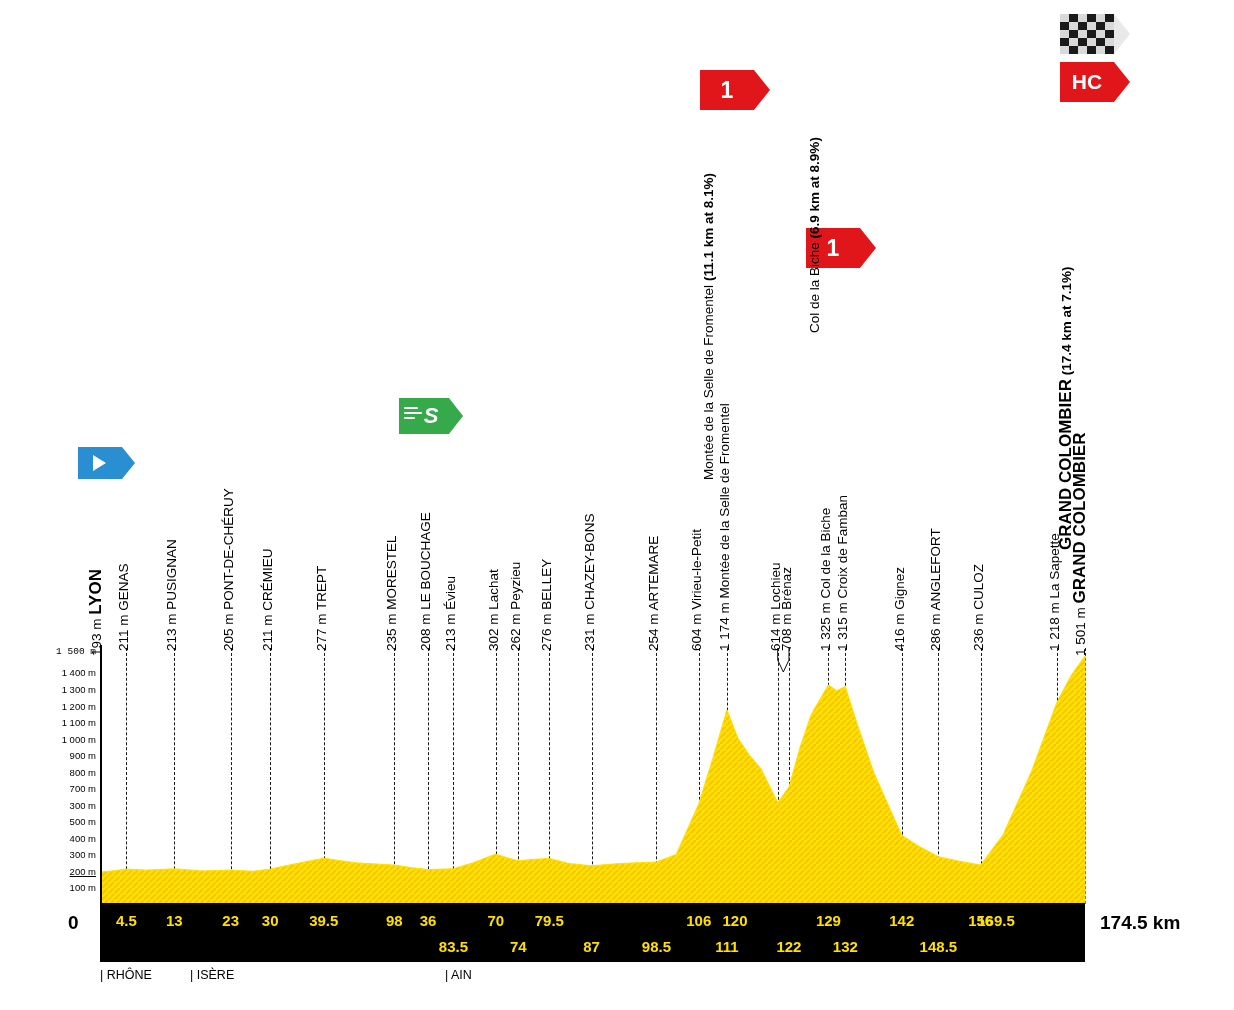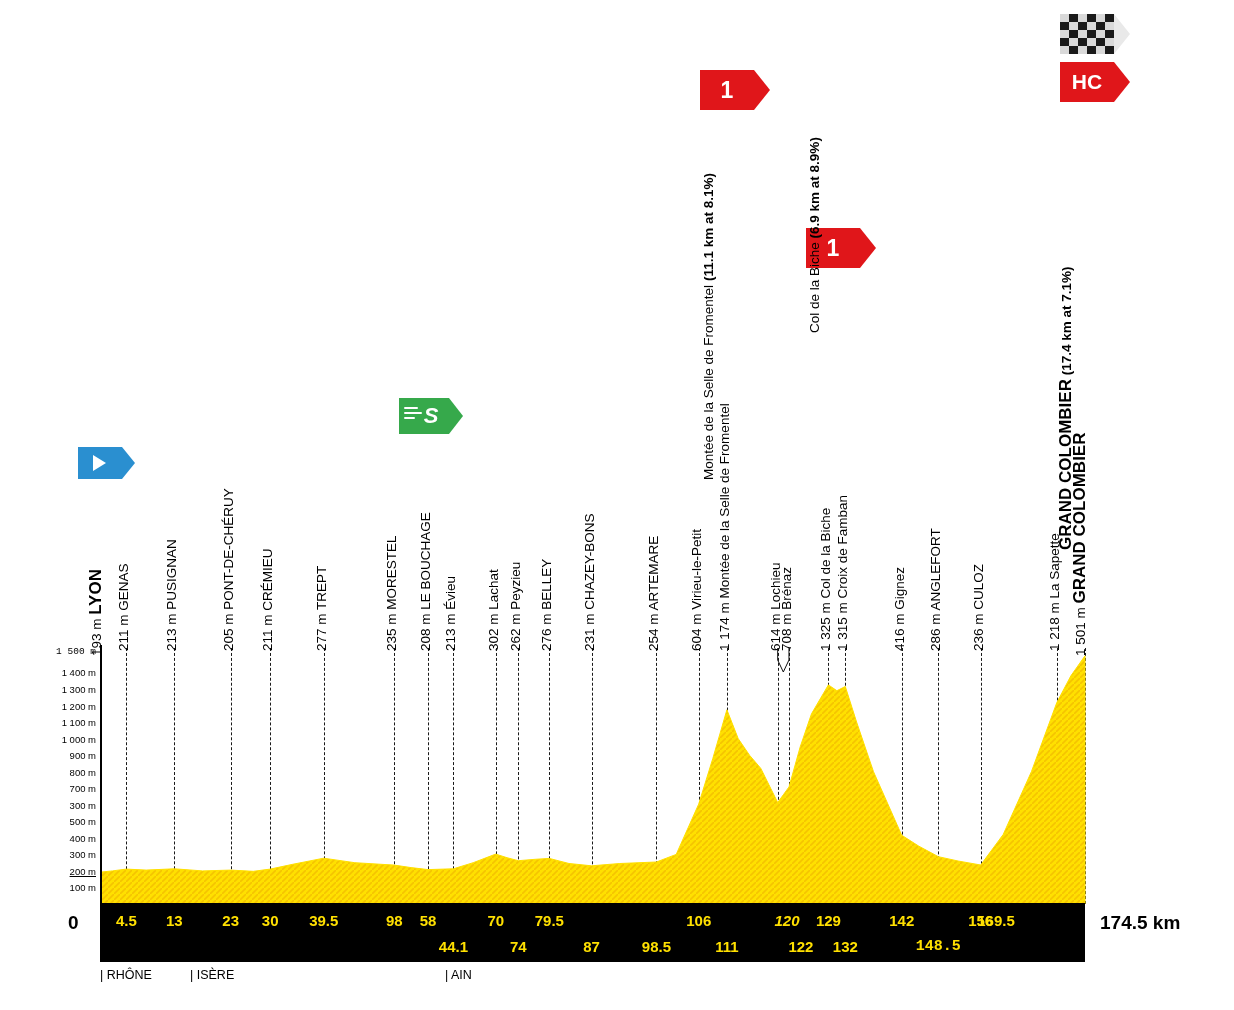--- a/index.html
+++ b/index.html
@@ -226,39 +226,39 @@
   </div>
 
   <div class="kmbar"></div>
   <div id="kmtop">
       <div class="km" style="top: 912px; left: 126.375px;">4.5</div>
       <div class="km" style="top: 912px; left: 174.307px;">13</div>
       <div class="km" style="top: 912px; left: 230.696px;">23</div>
       <div class="km" style="top: 912px; left: 270.169px;">30</div>
       <div class="km" style="top: 912px; left: 323.739px;">39.5</div>
       <div class="km" style="top: 912px; left: 394.226px;">98</div>
-      <div class="km" style="top: 912px; left: 428.06px;">58</div>
+      <div class="km" style="top: 912px; left: 428.06px;">36</div>
       <div class="km" style="top: 912px; left: 495.728px;">70</div>
       <div class="km" style="top: 912px; left: 549.298px;">79.5</div>
       <div class="km" style="top: 912px; left: 698.731px;">106</div>
-      <div class="km" style="top: 912px; left: 787px; font-style: italic;">120</div>
+      <div class="km" style="top: 912px; left: 735px;">120</div>
       <div class="km" style="top: 912px; left: 828.427px;">129</div>
       <div class="km" style="top: 912px; left: 901.734px;">142</div>
       <div class="km" style="top: 912px; left: 980.679px;">156</div>
       <div class="km" style="top: 912px; left: 996px;">169.5</div>
     </div>
   <div id="kmbot">
-      <div class="km" style="top: 938px; left: 453.436px;">44.1</div>
+      <div class="km" style="top: 938px; left: 453.436px;">83.5</div>
       <div class="km" style="top: 938px; left: 518.284px;">74</div>
       <div class="km" style="top: 938px; left: 591.59px;">87</div>
       <div class="km" style="top: 938px; left: 656.438px;">98.5</div>
       <div class="km" style="top: 938px; left: 726.926px;">111</div>
-      <div class="km" style="top: 938px; left: 788.954px; margin-left: 12px;">122</div>
+      <div class="km" style="top: 938px; left: 788.954px;">122</div>
       <div class="km" style="top: 938px; left: 845.344px;">132</div>
-      <div class="km" style="top: 938px; left: 938.387px; font-family: Liberation Mono, monospace;">148.5</div>
+      <div class="km" style="top: 938px; left: 938.387px;">148.5</div>
     </div>
   <div class="zero">0</div>
   <div class="total">174.5 km</div>
 
   <div id="depts">
       <div class="dept" style="left: 100px; top: 968px;">| RHÔNE</div>
       <div class="dept" style="left: 190px; top: 968px;">| ISÈRE</div>
       <div class="dept" style="left: 445px; top: 968px;">| AIN</div>
     </div>
 

